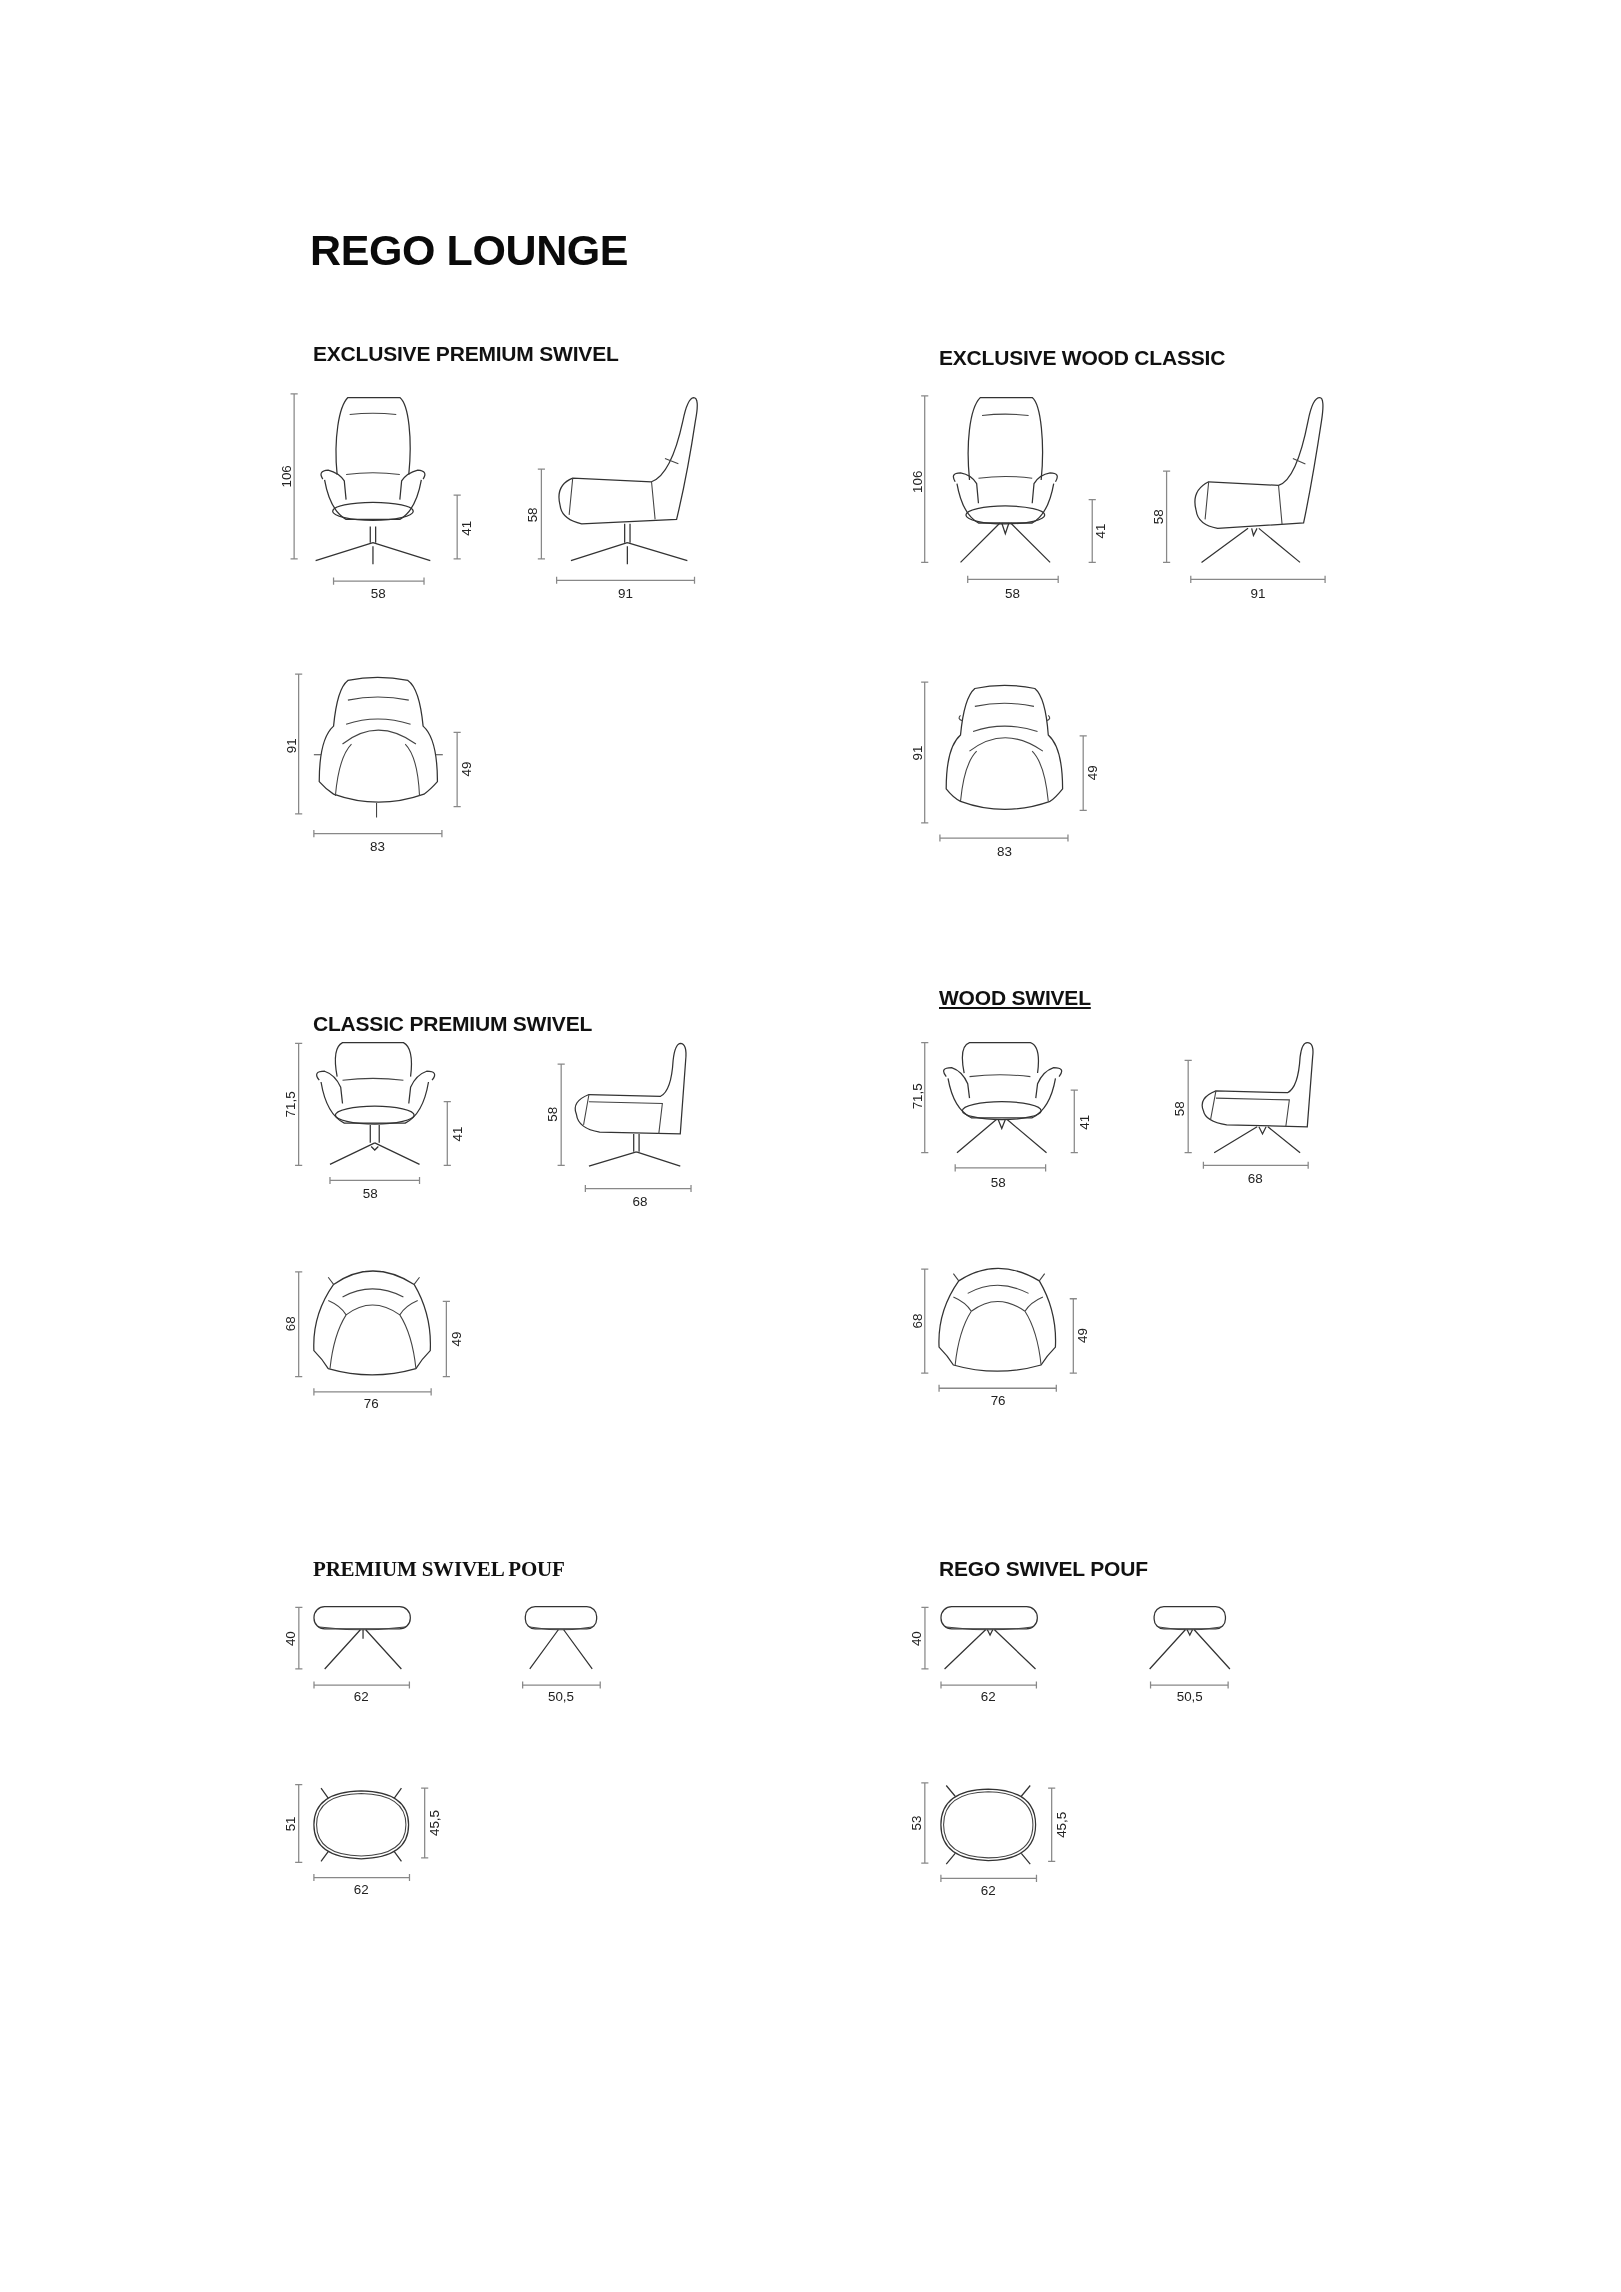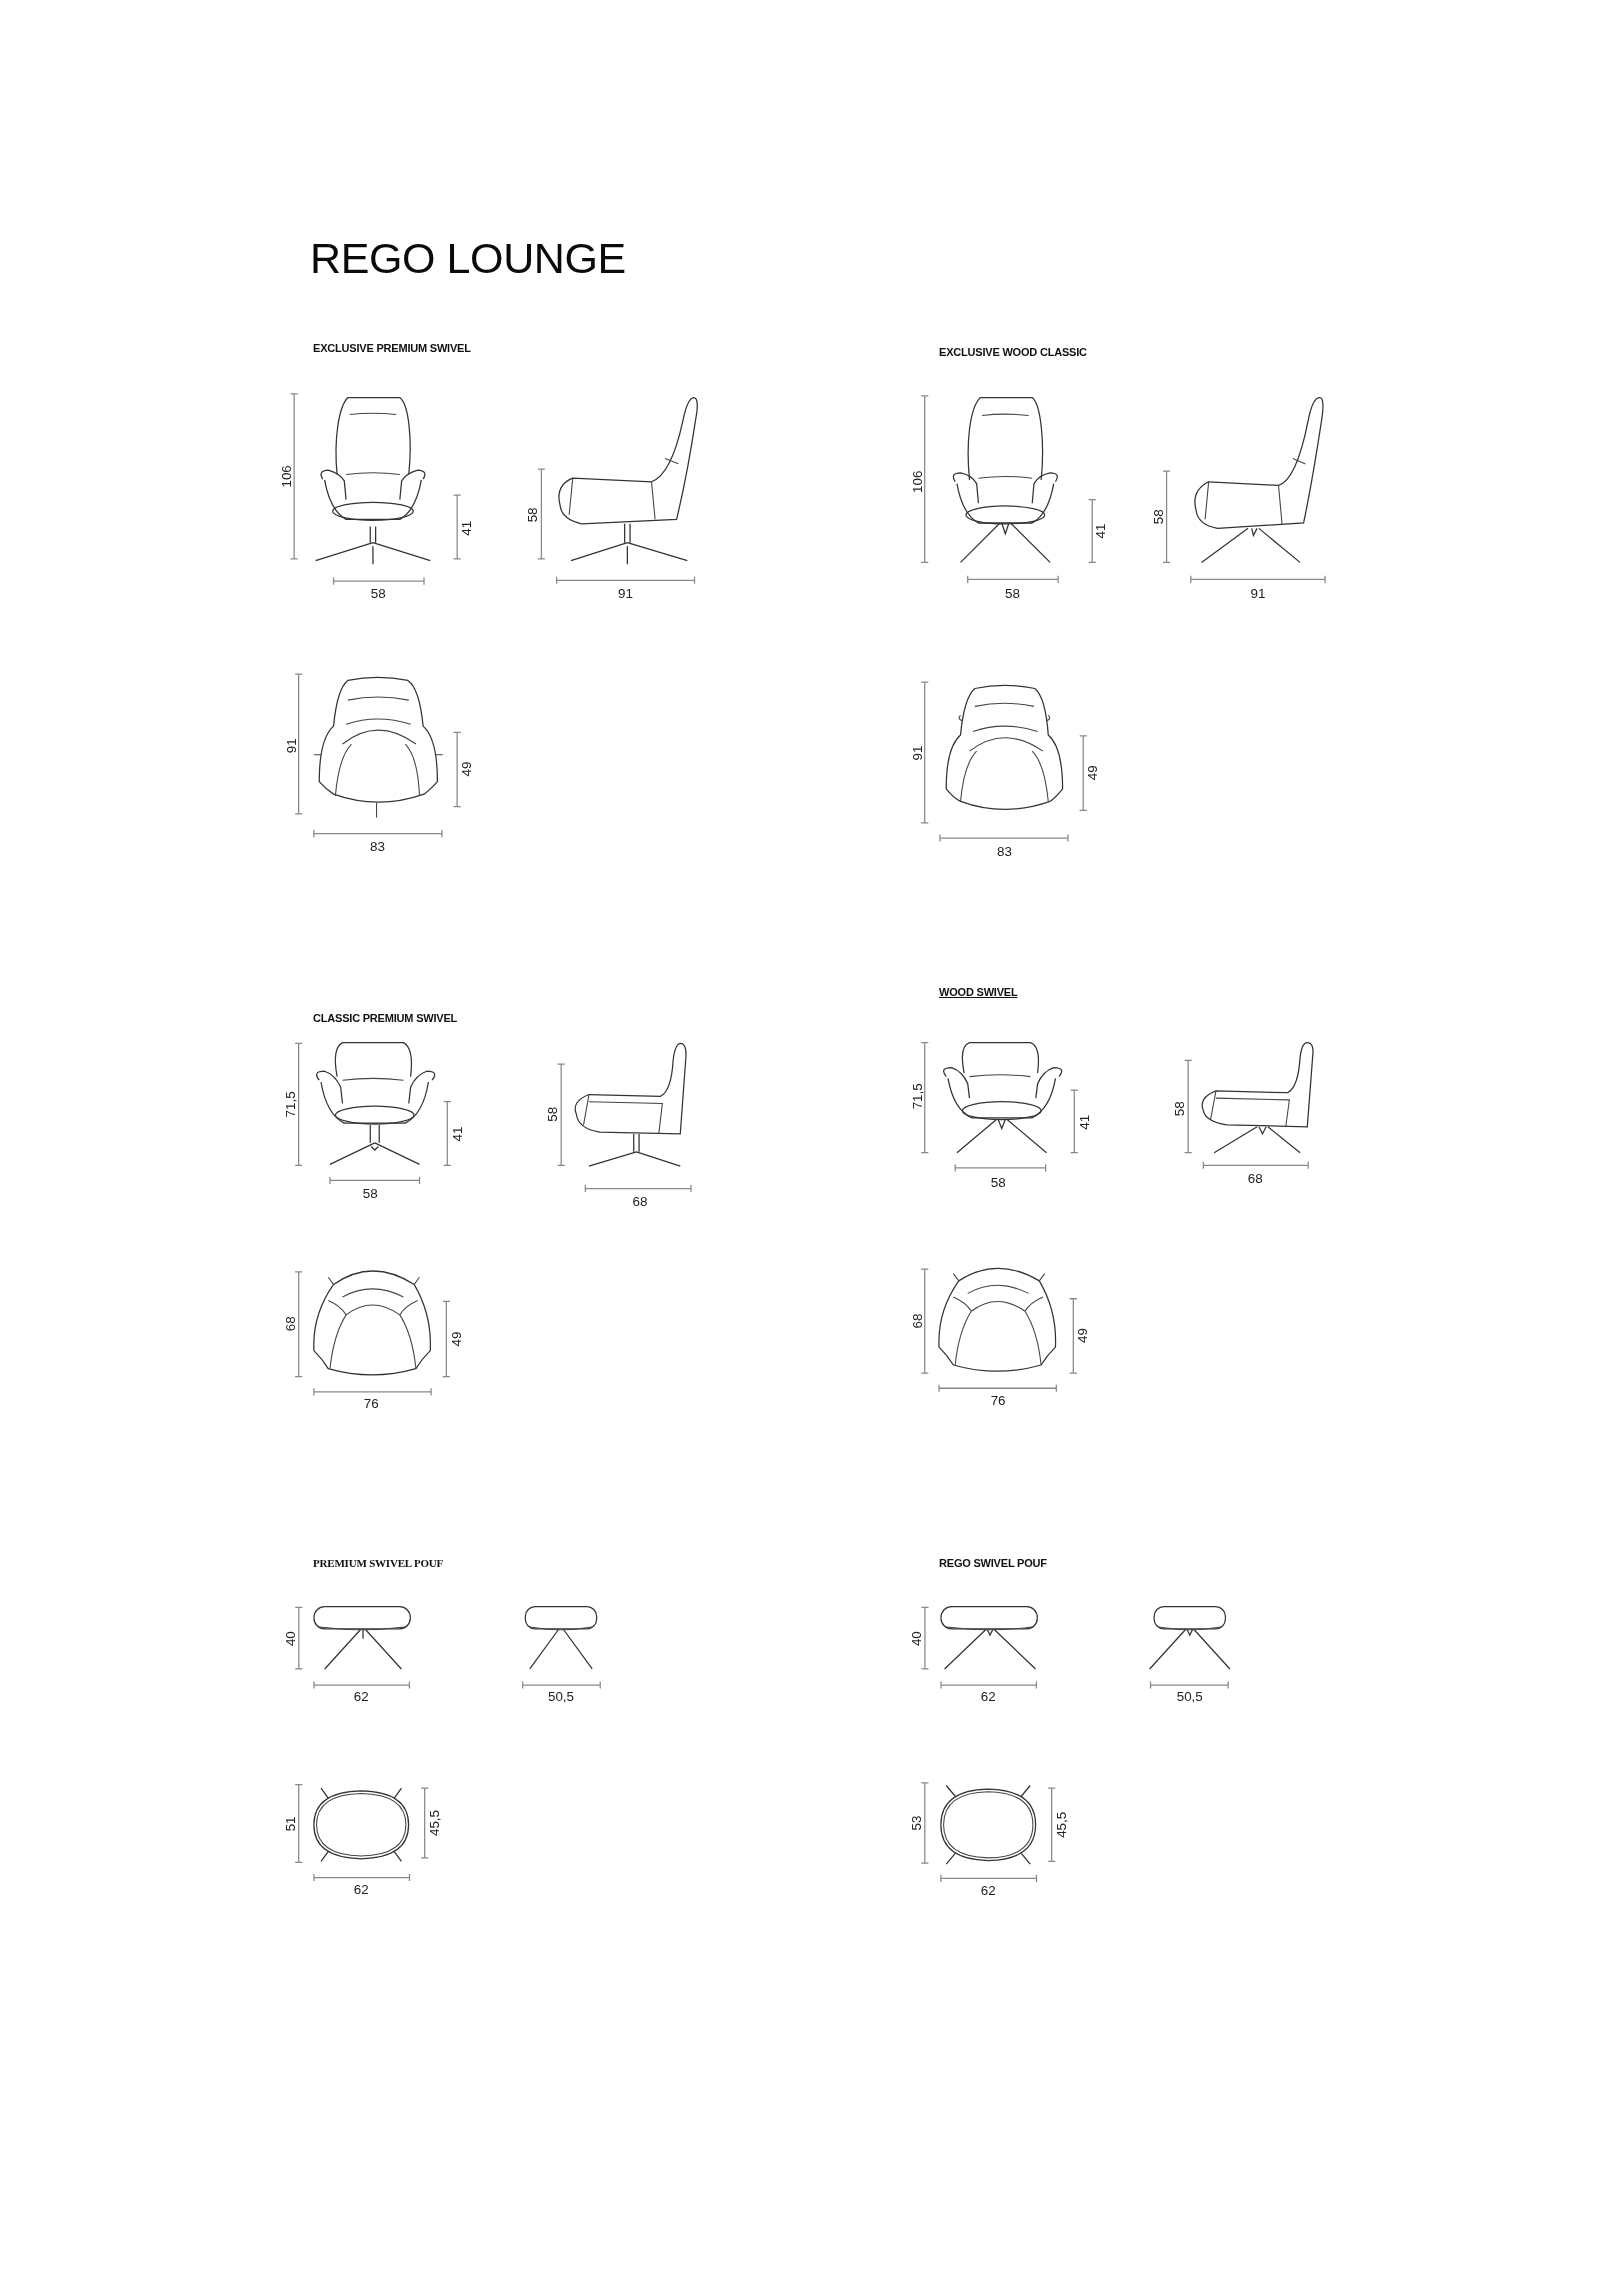--- a/index.html
+++ b/index.html
@@ -1,18 +1,18 @@
 <!DOCTYPE html>
 <html style="font-size:14.3px"><head>
 <meta charset="utf-8">
 <style>
   html, body { margin:0; padding:0; background:#ffffff; }
   body { width:1622px; height:2293px; position:relative; overflow:hidden; font-family:"Liberation Sans", sans-serif; color:#111; }
-  .title { position:absolute; left:310px; top:226px; font-size:43px; font-weight:400; letter-spacing:-0.4px; color:#0a0a0a;margin-top:8px; }
-  .section-title { position:absolute; font-size:11px; font-weight:700; color:#111; letter-spacing:-0.2px; }
+  .title { position:absolute; left:310px; top:226px; font-size:43px; font-weight:700; letter-spacing:-0.4px; color:#0a0a0a; }
+  .section-title { position:absolute; font-size:21px; font-weight:700; color:#111; letter-spacing:-0.2px; }
   .fig { position:absolute; }
   .fig svg { display:block; overflow:visible; }
   .dim { font-family:"Liberation Sans", sans-serif; font-size:15px; fill:#222; }
   .dl { stroke:#888; stroke-width:1.4; fill:none; }
   .ln { stroke:#333; stroke-width:1.4; fill:none; }
   .ln2 { stroke:#444; stroke-width:1.2; fill:none; }
 </style>
 </head>
 <body>
 

